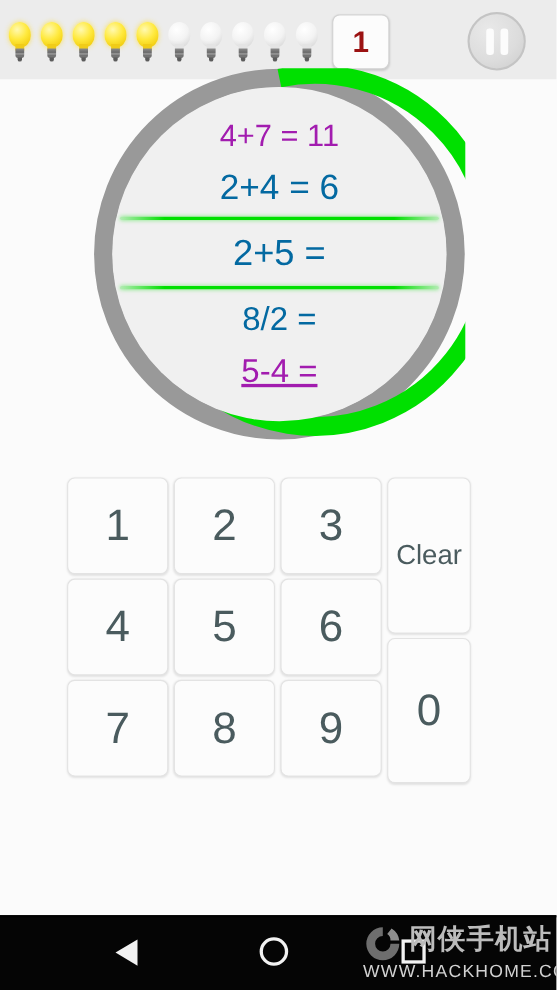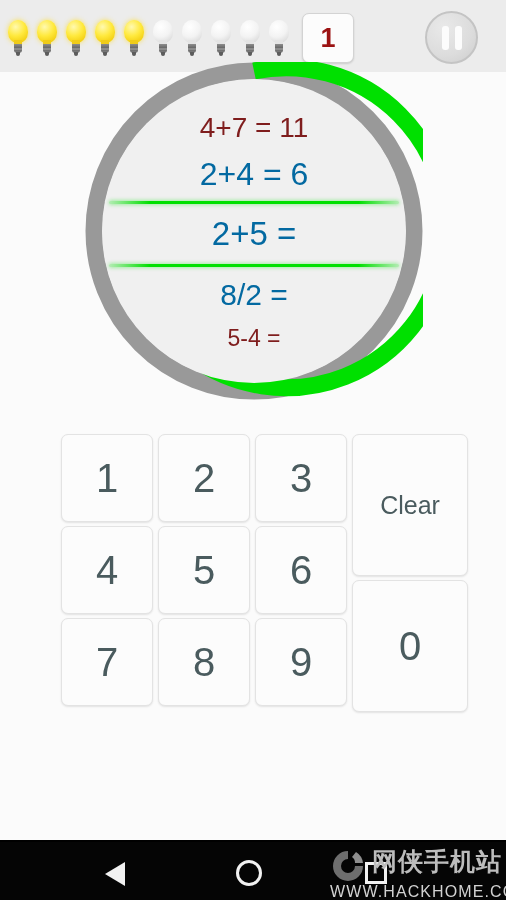--- a/index.html
+++ b/index.html
@@ -69,47 +69,47 @@
   .ring-wrap svg { position:absolute; left:0; top:0; }
   .ring-inner {
     position:absolute; left:17px; top:17px; width:304px; height:304px;
     border-radius:50%; background:#f0f0f0;
     display:flex; flex-direction:column; align-items:center; justify-content:center;
   }
   .eq {
     width:100%; text-align:center; line-height:1;
     color:#0369a1; white-space:nowrap;
   }
-  .eq.faded { color:#7f1d1d; }
+  .eq.faded { color:#a21caf; }
   .eq.r0 { font-size:28px; padding:7px 0 10px; }
   .eq.r1 { font-size:32px; padding:6px 0 11px; }
   .eq.r2 { font-size:33px; padding:13px 0 14px; }
   .eq.r3 { font-size:30px; padding:13px 0 8px; }
-  .eq.r4 { font-size:23px; padding:9px 0 6px; }
+  .eq.r4 { font-size:30px; padding:9px 0 6px;text-decoration:underline; }
   .sep {
     width:290px; height:3px; border-radius:2px;
     background:linear-gradient(90deg, rgba(0,224,0,.25), #00e000 14%, #00e000 86%, rgba(0,224,0,.25));
     box-shadow:0 0 4px rgba(0,224,0,.55);
   }
 
   
   .keypad { position:absolute; left:61px; top:434px; width:384px; height:278px; }
   .key {
     position:absolute;
     background:#fcfcfc; border:1px solid #e3e3e3; border-radius:7px;
     box-shadow:0 1px 2px rgba(0,0,0,.10);
     display:flex; align-items:center; justify-content:center;
     color:#4a5b5e; line-height:1; user-select:none;
   }
   .key.digit { width:92px; height:88px; font-size:40px; }
-  .key.wide  { width:116px; font-size:25px; }
+  .key.wide  { width:76px; font-size:25px; }
 
   
   .navbar {
-    position:absolute; left:0; bottom:0; width:506px; height:60px;
+    position:absolute; left:0; bottom:0; width:506px; height:68px;
     background:#050505; border-top:2px solid #000;
   }
   .nav-back {
     position:absolute; left:105px; top:20px;
     width:0; height:0;
     border-top:12px solid transparent; border-bottom:12px solid transparent;
     border-right:20px solid #f2f2f2;
   }
   .nav-home {
     position:absolute; left:236px; top:18px; width:26px; height:26px;

